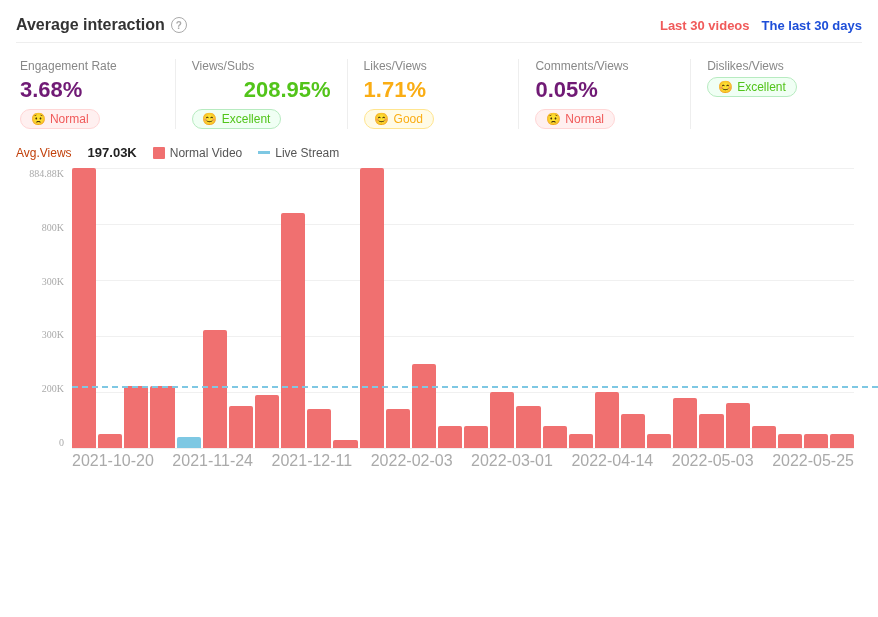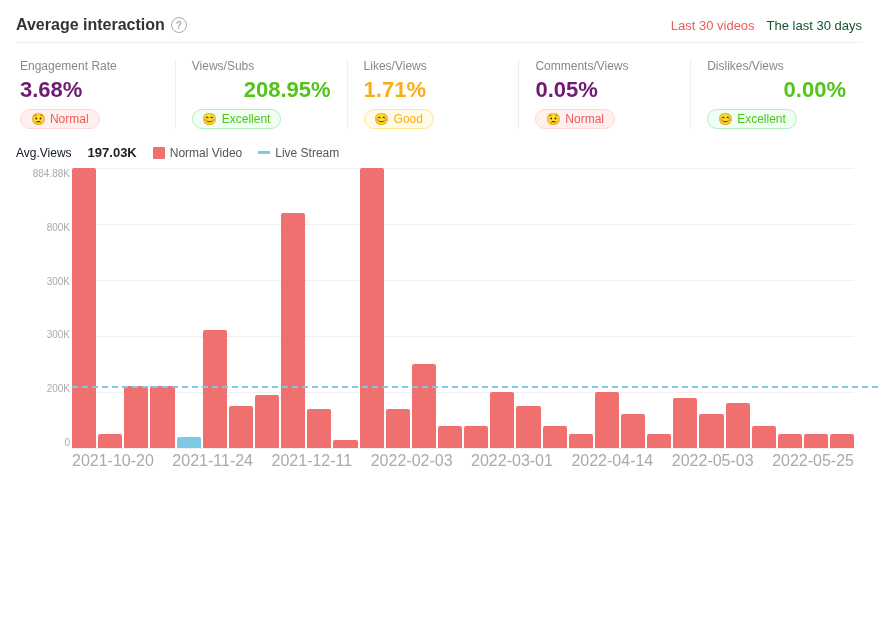--- a/index.html
+++ b/index.html
@@ -1,46 +1,46 @@
 <!DOCTYPE html>
 <html><head>
   <meta charset="utf-8">
   <style>
     * { box-sizing: border-box; margin: 0; padding: 0; }
     body { font-family: -apple-system, BlinkMacSystemFont, 'Segoe UI', Arial, sans-serif; background: #fff; color: #333; font-size: 13px; }
     .container { width: 878px; min-height: 617px; padding: 16px; background: #fff; }
     .header { display: flex; align-items: center; justify-content: space-between; margin-bottom: 8px; }
     .title { font-size: 16px; font-weight: 600; display: flex; align-items: center; gap: 6px; }
     .info-icon { width: 16px; height: 16px; border-radius: 50%; border: 1.5px solid #aaa; display: inline-flex; align-items: center; justify-content: center; font-size: 10px; color: #aaa; cursor: pointer; }
-    .filter-buttons { display: flex; gap: 12px; align-items: center; font-size: 13px; }
+    .filter-buttons { display: flex; gap: 12px; align-items: center; font-size: 13px; font-weight: bold; }
     .filter-btn-active { color: #f05a5a; cursor: pointer; }
-    .filter-btn { color: #14532d; cursor: pointer; }
+    .filter-btn { color: #1d4ed8; cursor: pointer; }
     .divider { border: none; border-top: 1px solid #eee; margin: 8px 0 16px 0; }
     .metrics-row { display: flex; gap: 0; margin-bottom: 16px; }
     .metric-item { flex: 1; padding: 0 16px; border-right: 1px solid #eee; }
     .metric-item:first-child { padding-left: 4px; }
     .metric-item:last-child { border-right: none; }
     .metric-label { color: #888; font-size: 12px; margin-bottom: 4px; }
     .metric-value { font-size: 22px; font-weight: 600; margin-bottom: 6px; }
     .metric-value.red { color: #701a75; }
     .metric-value.green { color: #52c41a; text-align: right; }
     .metric-value.orange { color: #faad14; }
     .badge { display: inline-flex; align-items: center; gap: 4px; padding: 2px 10px; border-radius: 12px; font-size: 12px; font-weight: 500; }
     .badge-red { background: #fff0f0; color: #f05a5a; border: 1px solid #ffd6d6; }
     .badge-green { background: #f0fff4; color: #52c41a; border: 1px solid #b7ebc0; }
     .badge-orange { background: #fffbe6; color: #faad14; border: 1px solid #ffe58f; }
     .chart-section { margin-top: 8px; }
     .chart-legend { display: flex; align-items: center; gap: 16px; margin-bottom: 8px; font-size: 12px; color: #555; }
-    .legend-label { color: #0f172a; font-size: 12px; }
+    .legend-label { color: #c2410c; font-size: 12px; }
     .legend-value { font-weight: 700; font-size: 13px; color: #222; }
     .legend-item { display: flex; align-items: center; gap: 5px; }
     .legend-dot-red { width: 12px; height: 12px; background: #f07070; border-radius: 1px; }
     .legend-dot-blue { width: 12px; height: 3px; background: #7ec8e3; }
     .chart-wrap { position: relative; width: 100%; height: 320px; }
-    .y-axis { position: absolute; left: 8px; top: 0; height: 280px; display: flex; flex-direction: column; justify-content: space-between; align-items: flex-end; padding-right: 6px; width: 52px; }
+    .y-axis { position: absolute; left: 2px; top: 0; height: 280px; display: flex; flex-direction: column; justify-content: space-between; align-items: flex-end; padding-right: 6px; width: 52px; font-family: Liberation Serif, serif; }
     .y-label { font-size: 10px; color: #aaa; }
     .bars-container { display: flex; align-items: flex-end; gap: 2px; height: 280px; width: 100%; position: relative; }
     .bar-group { display: flex; align-items: flex-end; flex: 1; }
     .avg-line { position: absolute; width: 100%; border-top: 2px dashed #7ec8e3; pointer-events: none; }
     .x-axis { display: flex; justify-content: space-between; padding-left: 56px; padding-right: 8px; margin-top: 4px; }
     .x-label { font-size: 16px; color: #aaa; }
   </style>
 </head>
 <body>
 
@@ -85,21 +85,20 @@
       <div class="metric-item">
     <div class="metric-label">Comments/Views</div>
     <div class="metric-value red">0.05%</div>
     <span class="badge badge-red">
       <span>😟</span>
       <span>Normal</span>
     </span>
   </div>
       <div class="metric-item">
     <div class="metric-label">Dislikes/Views</div>
-    <div class="metric-value green">0.00%</div>
     <span class="badge badge-green">
       <span>😊</span>
       <span>Excellent</span>
     </span>
   </div>
     </div>
 
   <div class="chart-section">
     <div class="chart-legend">
       <span class="legend-label">Avg.Views</span>

